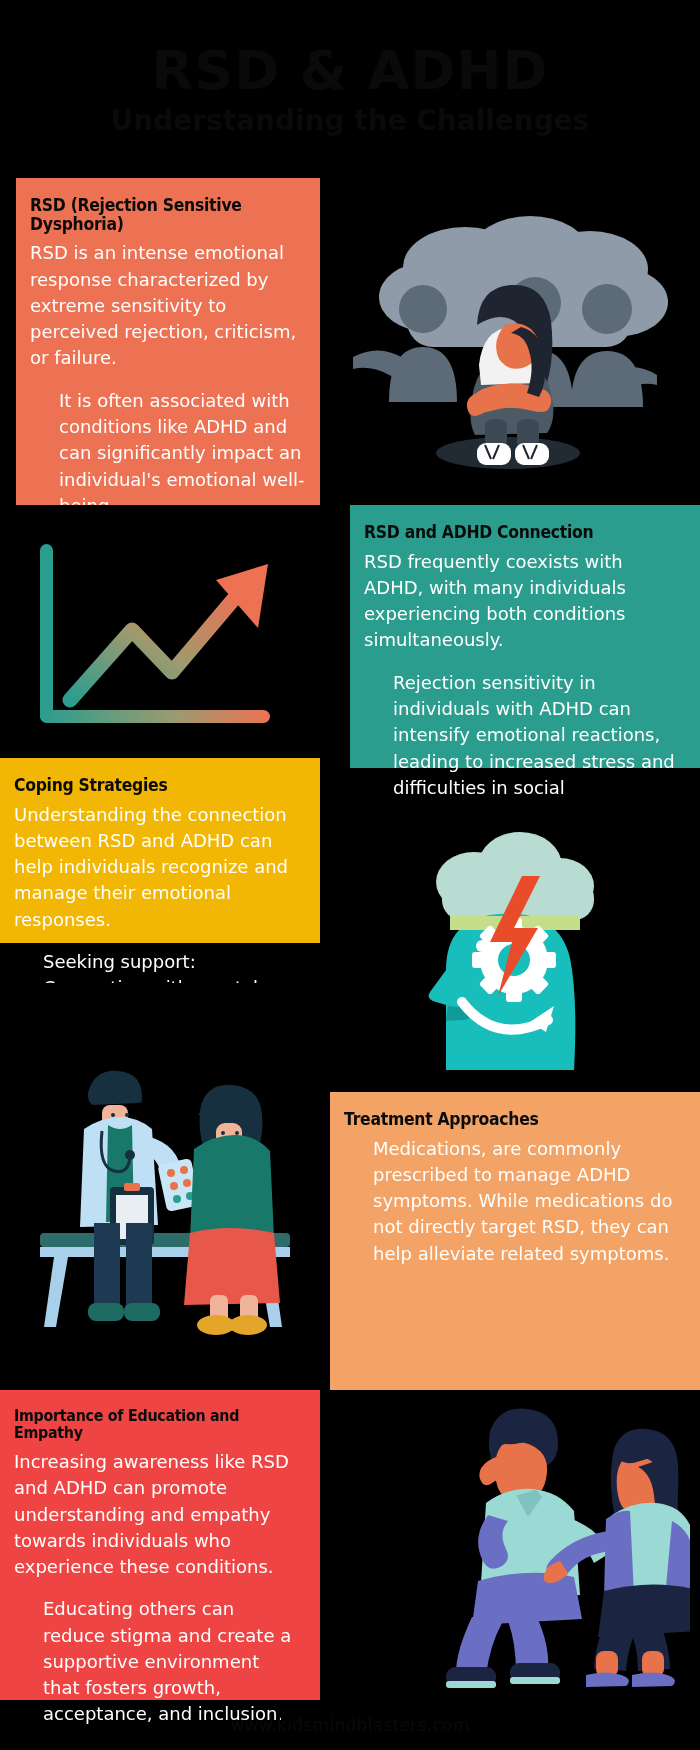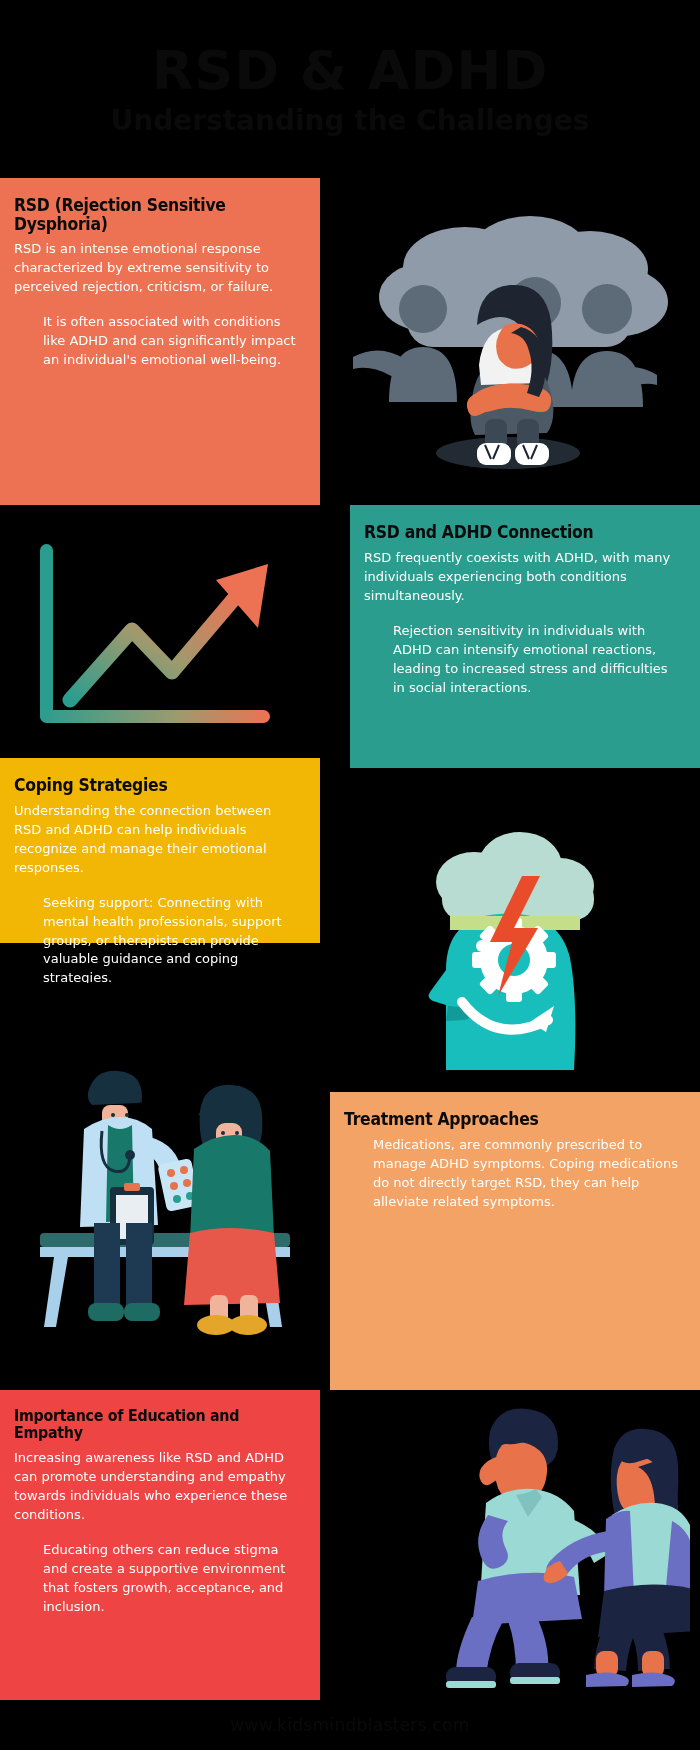--- a/index.html
+++ b/index.html
@@ -36,21 +36,21 @@
     color:#0b0b0b;
     letter-spacing:-0.3px;
     margin:0 0 7px 0;
     line-height:1.1;
     transform:scaleX(0.92);
     transform-origin:left center;
   }
   .panel-title.small{font-size:15.5px;}
   .para{
     font-family:"DejaVu Sans", sans-serif;
-    font-size:13px;color:#ffffff;line-height:1.46;margin:0 0 16px 0;
+    font-size:18px;color:#ffffff;line-height:1.46;margin:0 0 16px 0;
     font-weight:400;
   }
   .para:last-child{margin-bottom:0;margin-left:29px;}
 
   
   .p-salmon{background:#ED7253;}
   .p-teal{background:#2A9D8F;}
   .p-amber{background:#F2B705;}
   .p-lightorange{background:#F2A365;}
   .p-steel{background:#ef4444;}
@@ -67,21 +67,21 @@
 </head>
 <body>
 
 <div class="infographic">
 
   <div class="header">
     <div class="title">RSD &amp; ADHD</div>
     <div class="subtitle">Understanding the Challenges</div>
   </div>
 
-  <div class="panel txt-panel p-salmon" style="left:0;top:178px;width:320px;height:327px;">
+  <div class="panel txt-panel p-salmon" style="left:16px;top:178px;width:320px;height:327px;">
     <div class="panel-title">RSD (Rejection Sensitive Dysphoria)</div>
     <div class="para">RSD is an intense emotional response characterized by extreme sensitivity to perceived rejection, criticism, or failure.</div>
     <div class="para">It is often associated with conditions like ADHD and can significantly impact an individual's emotional well-being.</div>
   </div>
 
   <div class="panel img-panel" style="left:320px;top:178px;width:380px;height:327px;">
     <svg width="330" height="290" viewBox="0 0 330 290">
 
       <g fill="#8F9BA8">
         <ellipse cx="120" cy="70" rx="62" ry="40"></ellipse>
@@ -264,21 +264,21 @@
 
       <rect x="200" y="258" width="18" height="28" rx="6" fill="#F0B49A"></rect>
       <rect x="230" y="258" width="18" height="28" rx="6" fill="#F0B49A"></rect>
       <ellipse cx="206" cy="288" rx="19" ry="10" fill="#E3A62B"></ellipse>
       <ellipse cx="238" cy="288" rx="19" ry="10" fill="#E3A62B"></ellipse>
     </svg>
   </div>
 
   <div class="panel txt-panel p-lightorange" style="left:330px;top:1092px;width:370px;height:298px;">
     <div class="panel-title">Treatment Approaches</div>
-    <div class="para">Medications, are commonly prescribed to manage ADHD symptoms. Coping medications do not directly target RSD, they can help alleviate related symptoms.</div>
+    <div class="para">Medications, are commonly prescribed to manage ADHD symptoms. While medications do not directly target RSD, they can help alleviate related symptoms.</div>
   </div>
 
   <div class="panel txt-panel p-steel" style="left:0;top:1390px;width:320px;height:310px;">
     <div class="panel-title small">Importance of Education and Empathy</div>
     <div class="para">Increasing awareness like RSD and ADHD can promote understanding and empathy towards individuals who experience these conditions.</div>
     <div class="para">Educating others can reduce stigma and create a supportive environment that fosters growth, acceptance, and inclusion.</div>
   </div>
 
   <div class="panel img-panel" style="left:350px;top:1390px;width:350px;height:310px;">
     <svg width="330" height="300" viewBox="0 0 330 300">

